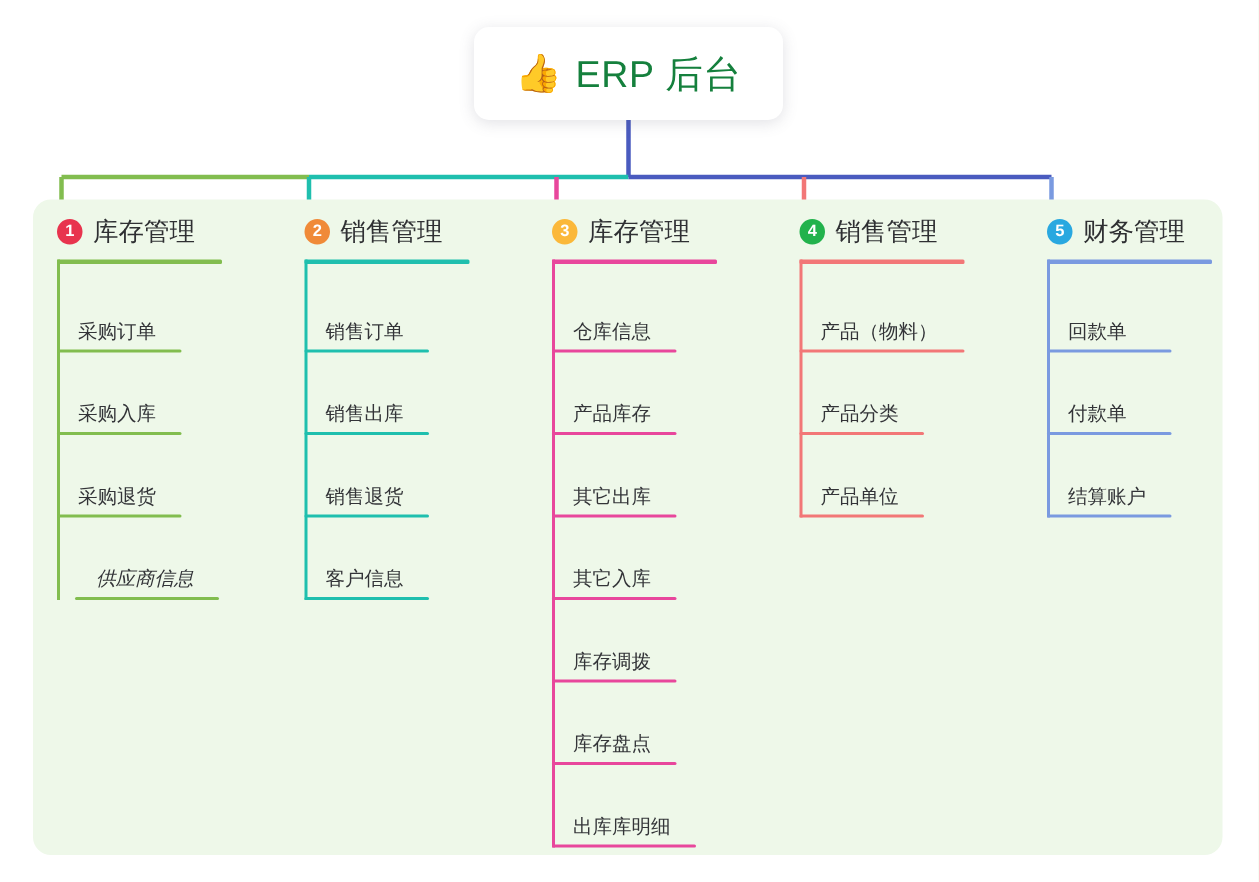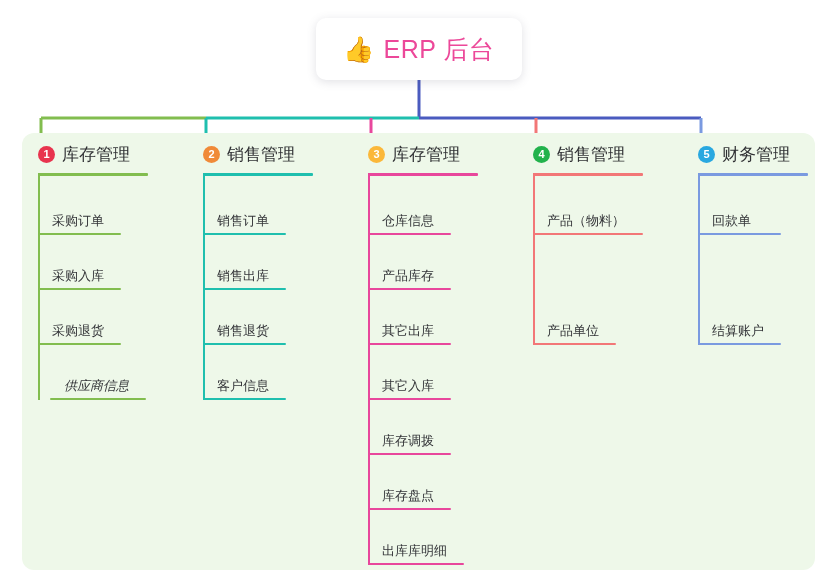--- a/index.html
+++ b/index.html
@@ -19,21 +19,21 @@
     width:206px;height:62px;
     background:#ffffff;
     border-radius:10px;
     box-shadow:0 2px 10px rgba(90,90,110,.18);
     display:flex;align-items:center;justify-content:center;
     box-sizing:border-box;
   }
   .root-inner{display:flex;align-items:center;gap:9px;}
   .root-emoji{font-size:25px;line-height:1;display:block;}
   .root-title{
-    font-size:25px;color:#ec4899;letter-spacing:.5px;
+    font-size:25px;color:#15803d;letter-spacing:.5px;
     white-space:nowrap;font-weight:400;
   }
 
   
   #wires{position:absolute;left:0;top:0;width:839px;height:588px;}
 
   
   .panel{
     position:absolute;
     left:22px;top:133px;
@@ -179,36 +179,44 @@
         <div class="col-head">
           <span class="badge" style="background: rgb(34, 178, 76);">4</span>
           <span class="col-title">销售管理</span>
         </div>
         <div class="col-rule" style="left: 0px; top: 40px; width: 110px; background: rgb(242, 119, 119);"></div>
         <div class="spine" style="left: 0px; top: 40px; height: 172px; background: rgb(242, 119, 119);"></div>
         <div class="item" style="left: 0px; top: 70px; width: 110px; height: 32px;">
           <span class="item-label">产品（物料）</span>
           <div class="item-rule" style="width: 110px; background: rgb(242, 119, 119);"></div>
         </div>
+        <div class="item" style="left: 0px; top: 125px; width: 83px; height: 32px;">
+          <span class="item-label">产品分类</span>
+          <div class="item-rule" style="width: 83px; background: rgb(242, 119, 119);"></div>
+        </div>
         <div class="item" style="left: 0px; top: 180px; width: 83px; height: 32px;">
           <span class="item-label">产品单位</span>
           <div class="item-rule" style="width: 83px; background: rgb(242, 119, 119);"></div>
         </div>
       </div>
       <div class="col" style="left: 676px; width: 110px; height: 100%;">
         <div class="col-head">
           <span class="badge" style="background: rgb(41, 168, 224);">5</span>
           <span class="col-title">财务管理</span>
         </div>
         <div class="col-rule" style="left: 0px; top: 40px; width: 110px; background: rgb(122, 154, 224);"></div>
         <div class="spine" style="left: 0px; top: 40px; height: 172px; background: rgb(122, 154, 224);"></div>
         <div class="item" style="left: 0px; top: 70px; width: 83px; height: 32px;">
           <span class="item-label">回款单</span>
           <div class="item-rule" style="width: 83px; background: rgb(122, 154, 224);"></div>
         </div>
+        <div class="item" style="left: 0px; top: 125px; width: 83px; height: 32px;">
+          <span class="item-label">付款单</span>
+          <div class="item-rule" style="width: 83px; background: rgb(122, 154, 224);"></div>
+        </div>
         <div class="item" style="left: 0px; top: 180px; width: 83px; height: 32px;">
           <span class="item-label">结算账户</span>
           <div class="item-rule" style="width: 83px; background: rgb(122, 154, 224);"></div>
         </div>
       </div>
     </div>
 
 </div>
 
 </body></html>

